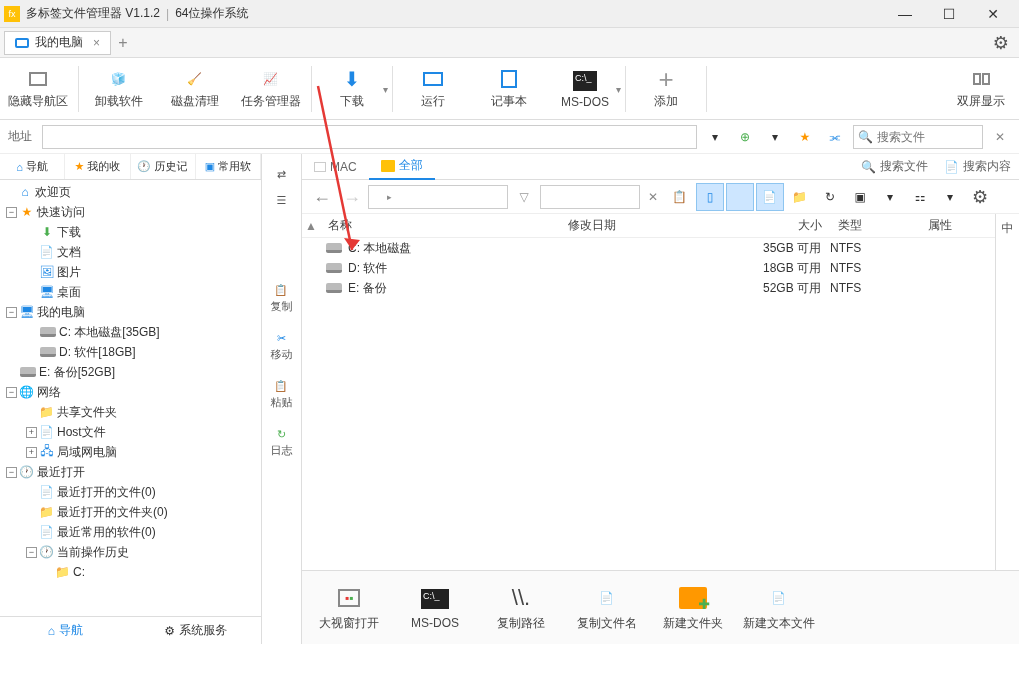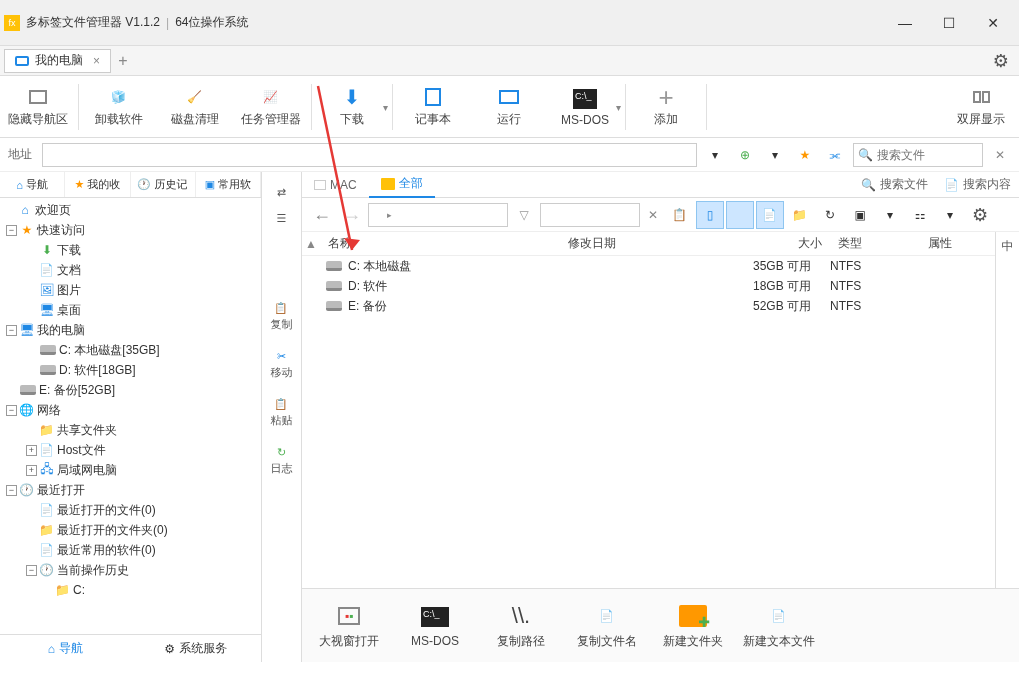--- a/index.html
+++ b/index.html
@@ -1,17 +1,17 @@
 <!DOCTYPE html>
 <html><head>
 <meta charset="utf-8">
 <style>
 * { box-sizing: border-box; margin: 0; padding: 0; }
 body { font-family: "Microsoft YaHei", sans-serif; font-size: 12px; color: #333; background: #fff; overflow: hidden; width: 1019px; height: 686px; }
-.titlebar { height: 46px; background: #f0f0f0; display: flex; align-items: center; padding: 0 4px; border-bottom: 1px solid #ddd; }
+.titlebar { height: 28px; background: #f0f0f0; display: flex; align-items: center; padding: 0 4px; border-bottom: 1px solid #ddd; }
 .titlebar .appicon { width: 16px; height: 16px; background: #ffc107; margin-right: 6px; display: flex; align-items: center; justify-content: center; font-size: 9px; color: #fff; }
 .titlebar .sep { color: #aaa; margin: 0 6px; }
 .titlebar .spacer { flex: 1; }
 .titlebar .winbtn { width: 44px; height: 28px; display: flex; align-items: center; justify-content: center; font-size: 14px; }
 
 .tabstrip { height: 30px; background: #f5f5f5; display: flex; align-items: center; border-bottom: 1px solid #ddd; }
 .tab { height: 24px; padding: 0 10px; display: flex; align-items: center; gap: 6px; background: #e0e0e0; border: 1px solid #ccc; margin-left: 4px; font-size: 12px; }
 .tab.active { background: #fff; }
 .tab .monitor { width: 14px; height: 10px; border: 2px solid #1e88e5; border-radius: 2px; }
 .tab .closex { color: #888; margin-left: 4px; }
@@ -65,21 +65,21 @@
 .thead .th { padding-left: 8px; }
 .th-name { width: 240px; }
 .th-date { width: 170px; }
 .th-size { width: 100px; text-align: right; padding-right: 8px; font-family: Liberation Mono, monospace; }
 .th-type { width: 90px; }
 .th-attr { flex:1; }
 .filelist { flex: 1; }
 .frow { height: 20px; display: flex; align-items: center; font-size: 12px; }
 .frow .c-name { width: 240px; display: flex; align-items: center; gap: 6px; padding-left: 6px; }
 .frow .c-date { width: 170px; }
-.frow .c-size { width: 100px; text-align: right; padding-right: 19px; }
+.frow .c-size { width: 100px; text-align: right; padding-right: 9px; }
 .frow .c-type { width: 90px; }
 .disk-icon { width: 16px; height: 10px; background: #bbb; border-radius: 2px; border-bottom: 3px solid #888; display: inline-block; }
 
 .sidecol { width: 24px; border-left: 1px solid #ddd; display: flex; flex-direction: column; align-items: center; padding-top: 6px; color: #555; }
 
 .bottombar { height: 74px; border-top: 1px solid #ddd; display: flex; align-items: center; padding: 0 8px; gap: 8px; background: #fafafa; }
 .bbtn { width: 78px; height: 60px; display: flex; flex-direction: column; align-items: center; justify-content: center; gap: 3px; font-size: 12px; color: #444; border: 1px solid transparent; }
 .bbtn .bicon { width: 32px; height: 28px; display: flex; align-items: center; justify-content: center; }
 
 
@@ -146,29 +146,29 @@
     </div>
   <div class="tdivider"></div>
   <div class="tbtn">
       <div class="ticon ic-down">⬇</div>
       <span>下载</span>
       <span class="tiny-tri">▾</span>
     </div>
   <div class="tdivider"></div>
   <div class="tbtn">
       <div class="ticon">
+        <div class="ic-run"></div>
+      </div>
+      <span>运行</span>
+    </div>
+  <div class="tbtn">
+      <div class="ticon">
         <div class="ic-note"></div>
       </div>
       <span>记事本</span>
-    </div>
-  <div class="tbtn">
-      <div class="ticon">
-        <div class="ic-run"></div>
-      </div>
-      <span>运行</span>
     </div>
   <div class="tbtn">
       <div class="ticon">
         <div class="ic-dos">C:\_</div>
       </div>
       <span>MS-DOS</span>
       <span class="tiny-tri">▾</span>
     </div>
   <div class="tdivider"></div>
   <div class="tbtn">

